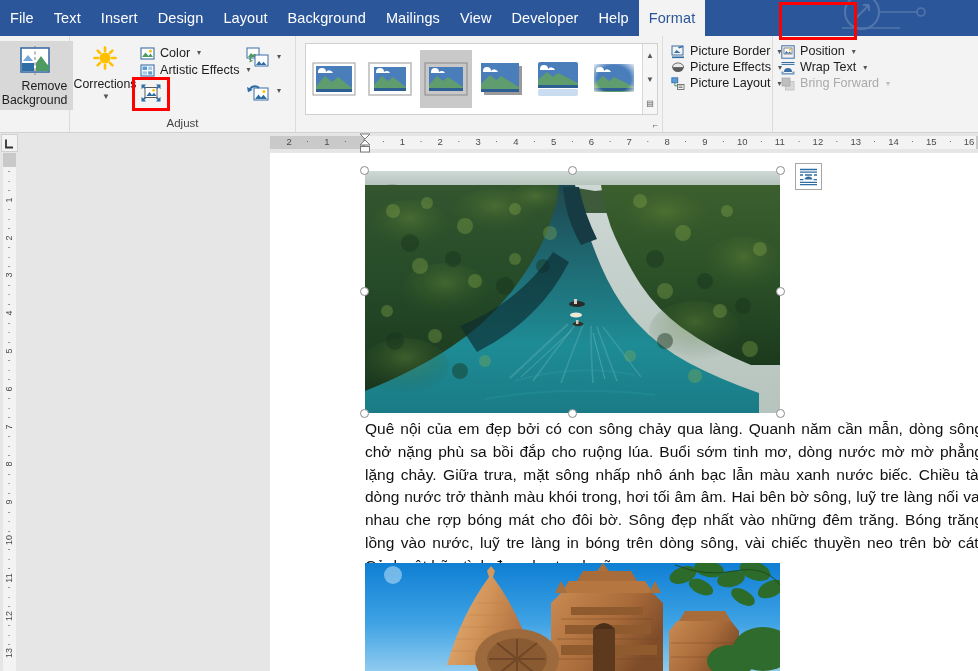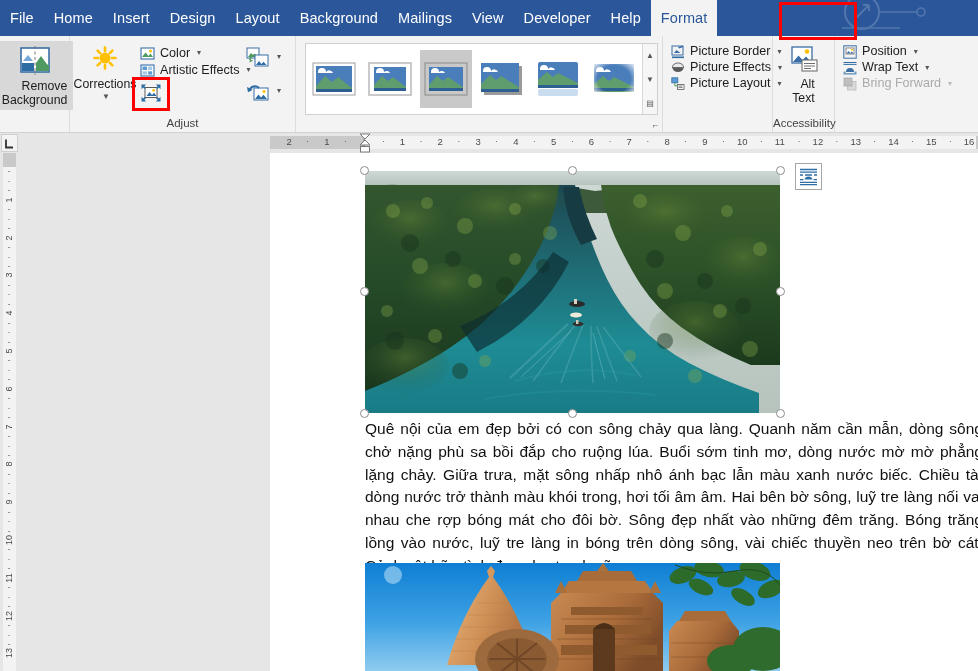--- a/index.html
+++ b/index.html
@@ -195,21 +195,21 @@
     position: absolute; top: 410px; left: 95px;
     width: 415px; height: 108px; overflow: hidden;
   }
 </style>
 </head>
 <body>
 
 <div class="menubar">
   <div class="menu-wrap">
     <div class="menu-item">File</div>
-    <div class="menu-item">Home</div>
+    <div class="menu-item">Text</div>
     <div class="menu-item">Insert</div>
     <div class="menu-item">Design</div>
     <div class="menu-item">Layout</div>
     <div class="menu-item">Background</div>
     <div class="menu-item">Mailings</div>
     <div class="menu-item">View</div>
     <div class="menu-item">Developer</div>
     <div class="menu-item">Help</div>
     <div class="menu-item active" id="fmt-tab">Format</div>
   </div>
@@ -434,38 +434,20 @@
           <path d="M3.8 5.8 v3 h2.7" stroke="#4f9a60" stroke-width="1" fill="none"></path>
           <path d="M7.5 9 h4 M7.5 10.6 h4" stroke="#5a5a5a" stroke-width=".8"></path>
         </svg>
         <span>Picture Layout</span>
         <span class="caret">▾</span>
       </div>
     </div>
     <div class="rgroup-label"></div>
   </div>
 
-  <div class="rgroup" style="width:62px;">
-    <div class="rgroup-body" style="justify-content:center;">
-      <div class="bigbtn">
-        <svg class="ico" width="34" height="30" viewBox="0 0 34 30">
-          <rect x="5" y="2" width="20" height="16" fill="#ffffff" stroke="#3b6ea5" stroke-width="1.3"></rect>
-          <circle cx="20" cy="6.5" r="2.3" fill="#ffc000"></circle>
-          <path d="M6 17 l5.5-6.5 4 4.5 3.5-3.5 5 5.5 z" fill="#3b6ea5"></path>
-          <rect x="15" y="15" width="15" height="11" fill="#ffffff" stroke="#6f6f6f" stroke-width="1.1"></rect>
-          <path d="M17 18.5 h11 M17 21 h11 M17 23.5 h7" stroke="#6f6f6f" stroke-width="1"></path>
-        </svg>
-        <div class="cap">
-          <div>Alt</div>
-          <div>Text</div>
-        </div>
-      </div>
-    </div>
-    <div class="rgroup-label">Accessibility</div>
-  </div>
 
   <div class="rgroup" style="width:143px;border-right:none;">
     <div class="rgroup-body" style="flex-direction:column;padding-top:6px;">
       <div class="smallrow">
         <svg class="ico" width="14" height="14" viewBox="0 0 14 14">
           <rect x="0.8" y="0.8" width="12.4" height="12.4" fill="none" stroke="#3b6ea5" stroke-width="1"></rect>
           <rect x="3" y="3" width="8" height="6" fill="#ffffff" stroke="#5a5a5a" stroke-width=".7"></rect>
           <path d="M3.5 8.6 l2-2.6 1.7 2 1.4-1.5 2 2.1 z" fill="#3b6ea5"></path>
           <circle cx="9" cy="4.8" r="1" fill="#ffc000"></circle>
         </svg>

